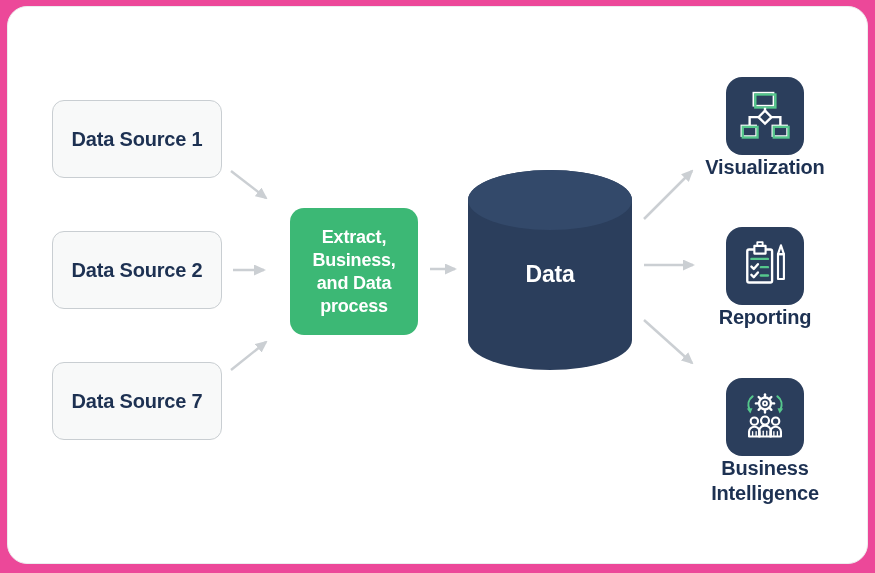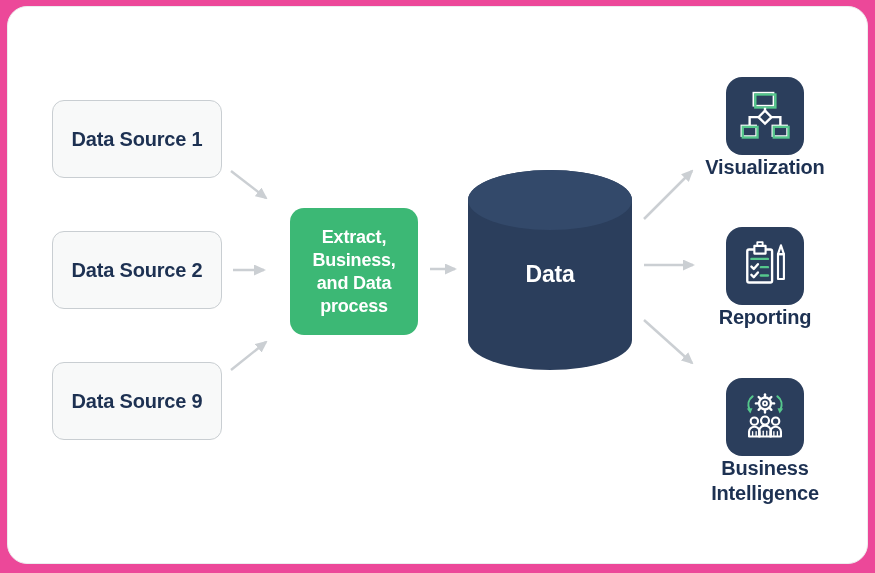--- a/index.html
+++ b/index.html
@@ -57,21 +57,21 @@
     </g>
   </svg>
 
   <div class="src" style="top:100px">
     <span>Data Source 1</span>
   </div>
   <div class="src" style="top:231px">
     <span>Data Source 2</span>
   </div>
   <div class="src" style="top:362px">
-    <span>Data Source 9</span>
+    <span>Data Source 7</span>
   </div>
 
   <div class="etl">
     <span>Extract,</span>
     <span>Business,</span>
     <span>and Data</span>
     <span>process</span>
   </div>
 
   <div class="wh">

